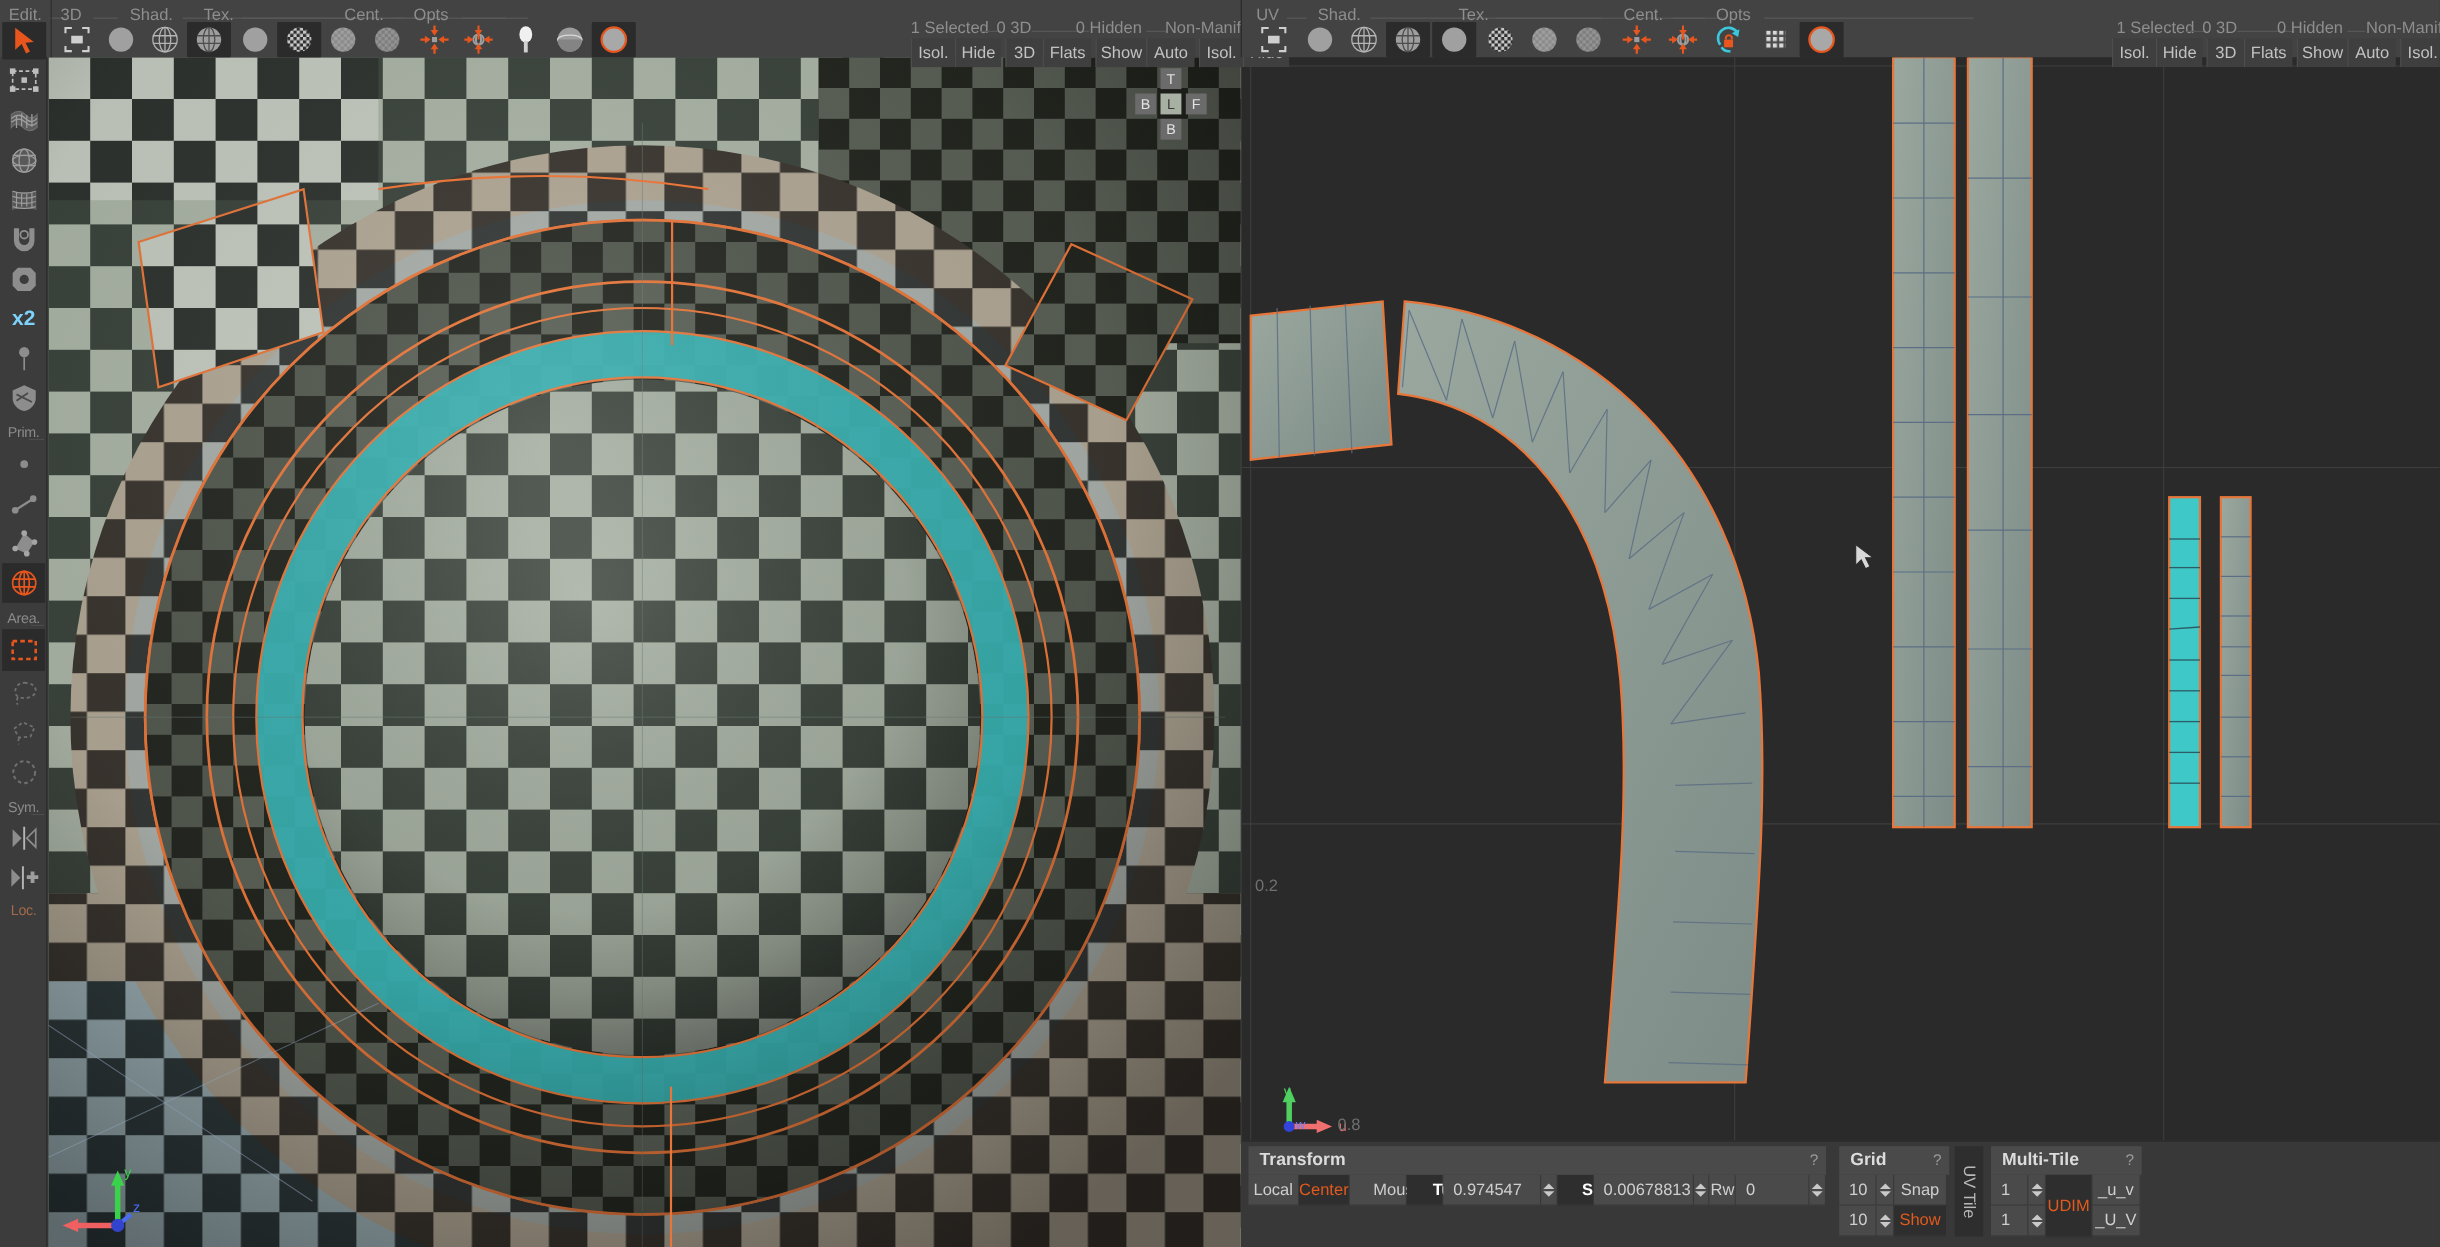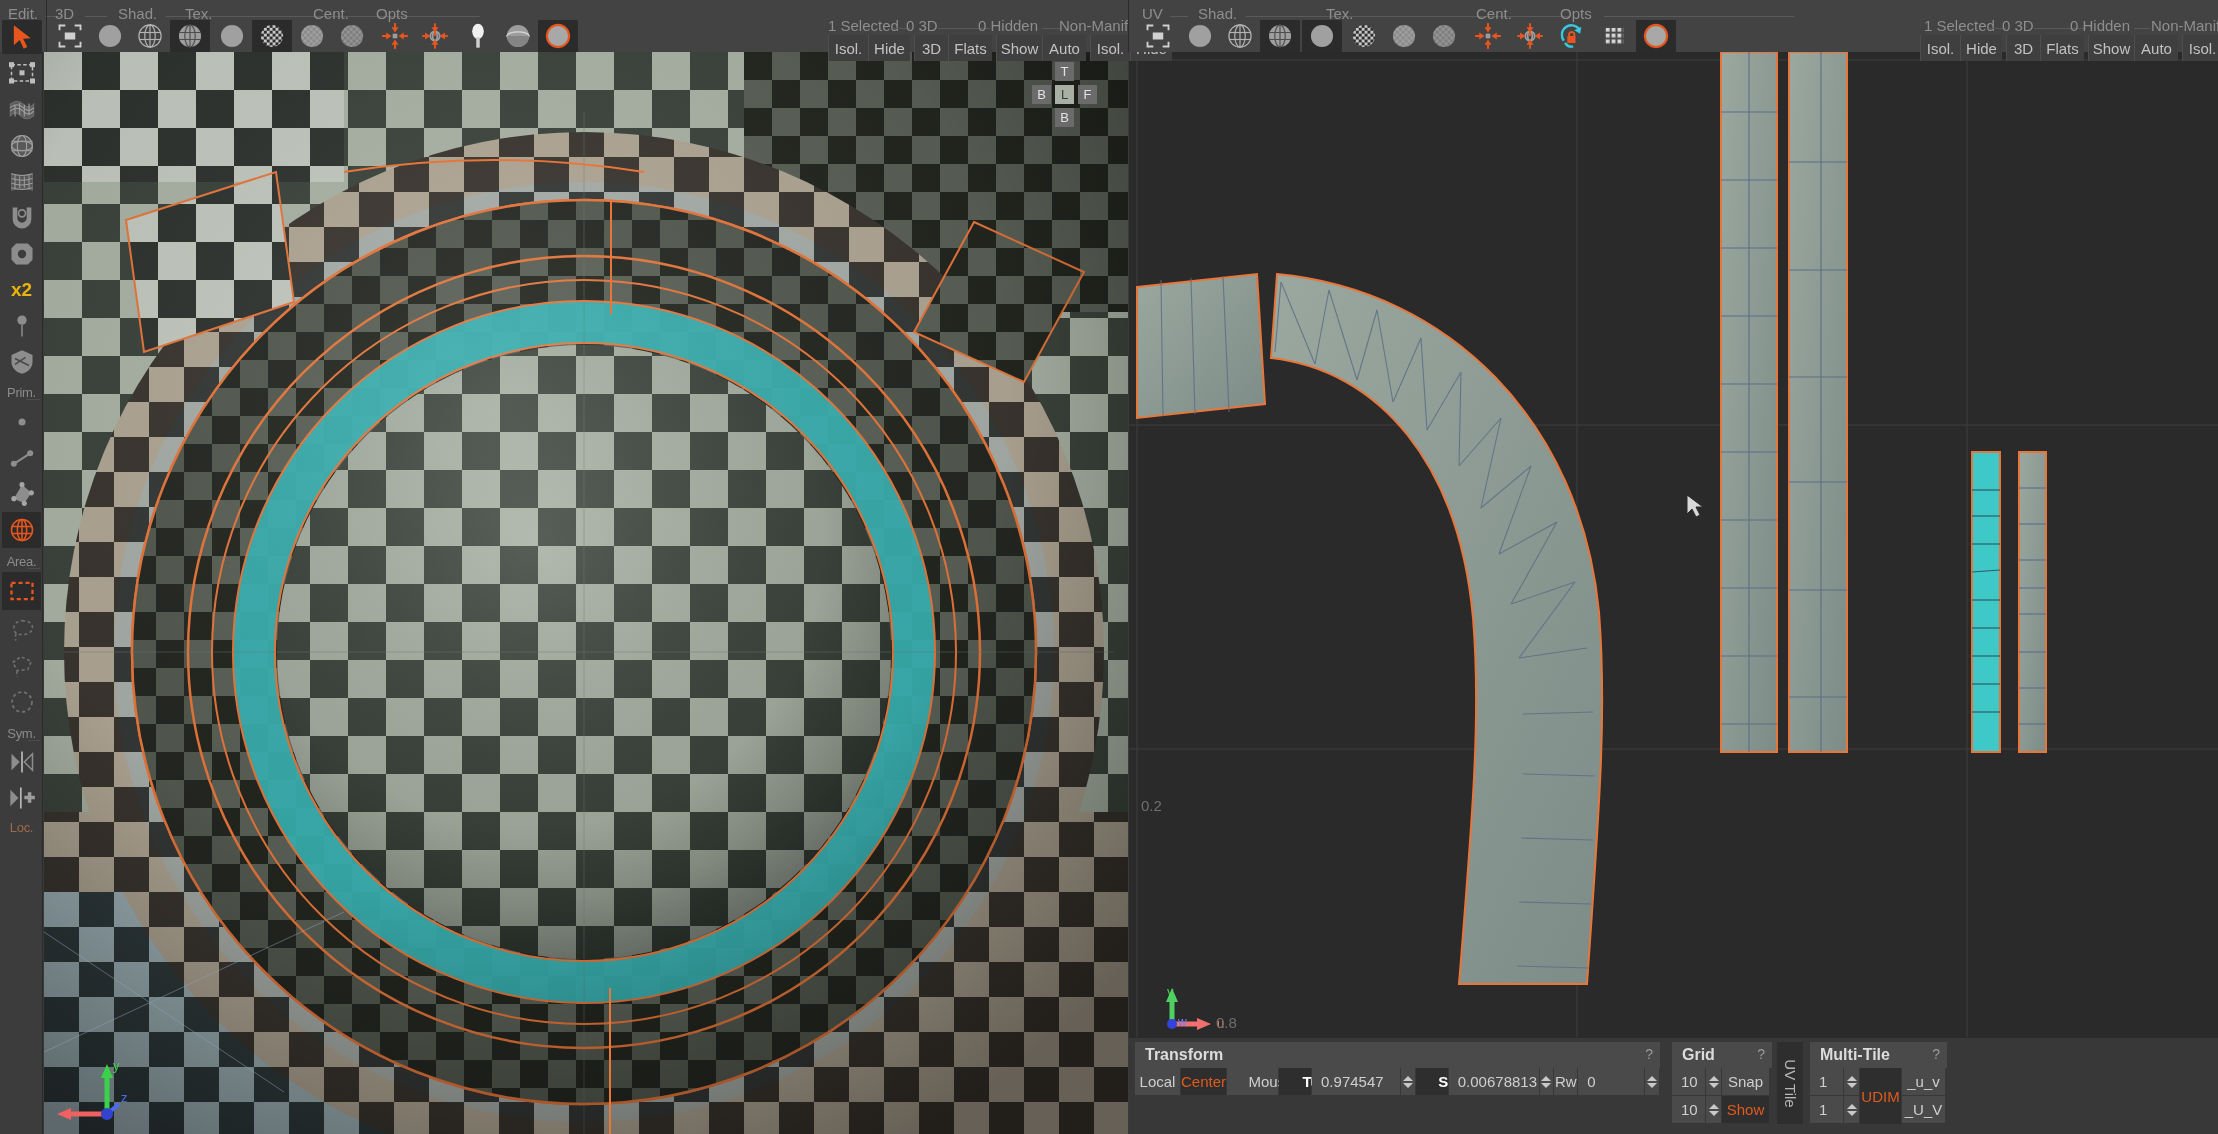--- a/index.html
+++ b/index.html
@@ -424,21 +424,21 @@
           <circle cx="12" cy="8" r="3" fill="none" stroke="#8d8d8d" stroke-width="1.4"></circle>
         </svg>
     </div>
     <div class="rail-item" style="top:184px;">
       <svg class="ico" viewBox="0 0 24 24">
           <path d="M7 3 H17 L21 7 V17 L17 21 H7 L3 17 V7 Z" fill="#8d8d8d"></path>
           <circle cx="12" cy="12" r="3.6" fill="#3c3c3c"></circle>
         </svg>
     </div>
     <div class="rail-item" style="top:220px;">
-      <span style="font-size:19px;font-weight:bold;color:#eab308;">x2</span>
+      <span style="font-size:19px;font-weight:bold;color:#7dd3fc;">x2</span>
     </div>
     <div class="rail-item" style="top:256px;">
       <svg class="ico" viewBox="0 0 24 24">
           <circle cx="12" cy="7" r="4" fill="#8d8d8d"></circle>
           <line x1="12" y1="11" x2="12" y2="21" stroke="#8d8d8d" stroke-width="1.3"></line>
         </svg>
     </div>
     <div class="rail-item" style="top:292px;">
       <svg class="ico" viewBox="0 0 24 24">
           <path d="M12 2 L21 6 V12 C21 17 17 21 12 22 C7 21 3 17 3 12 V6 Z" fill="#8d8d8d"></path>

